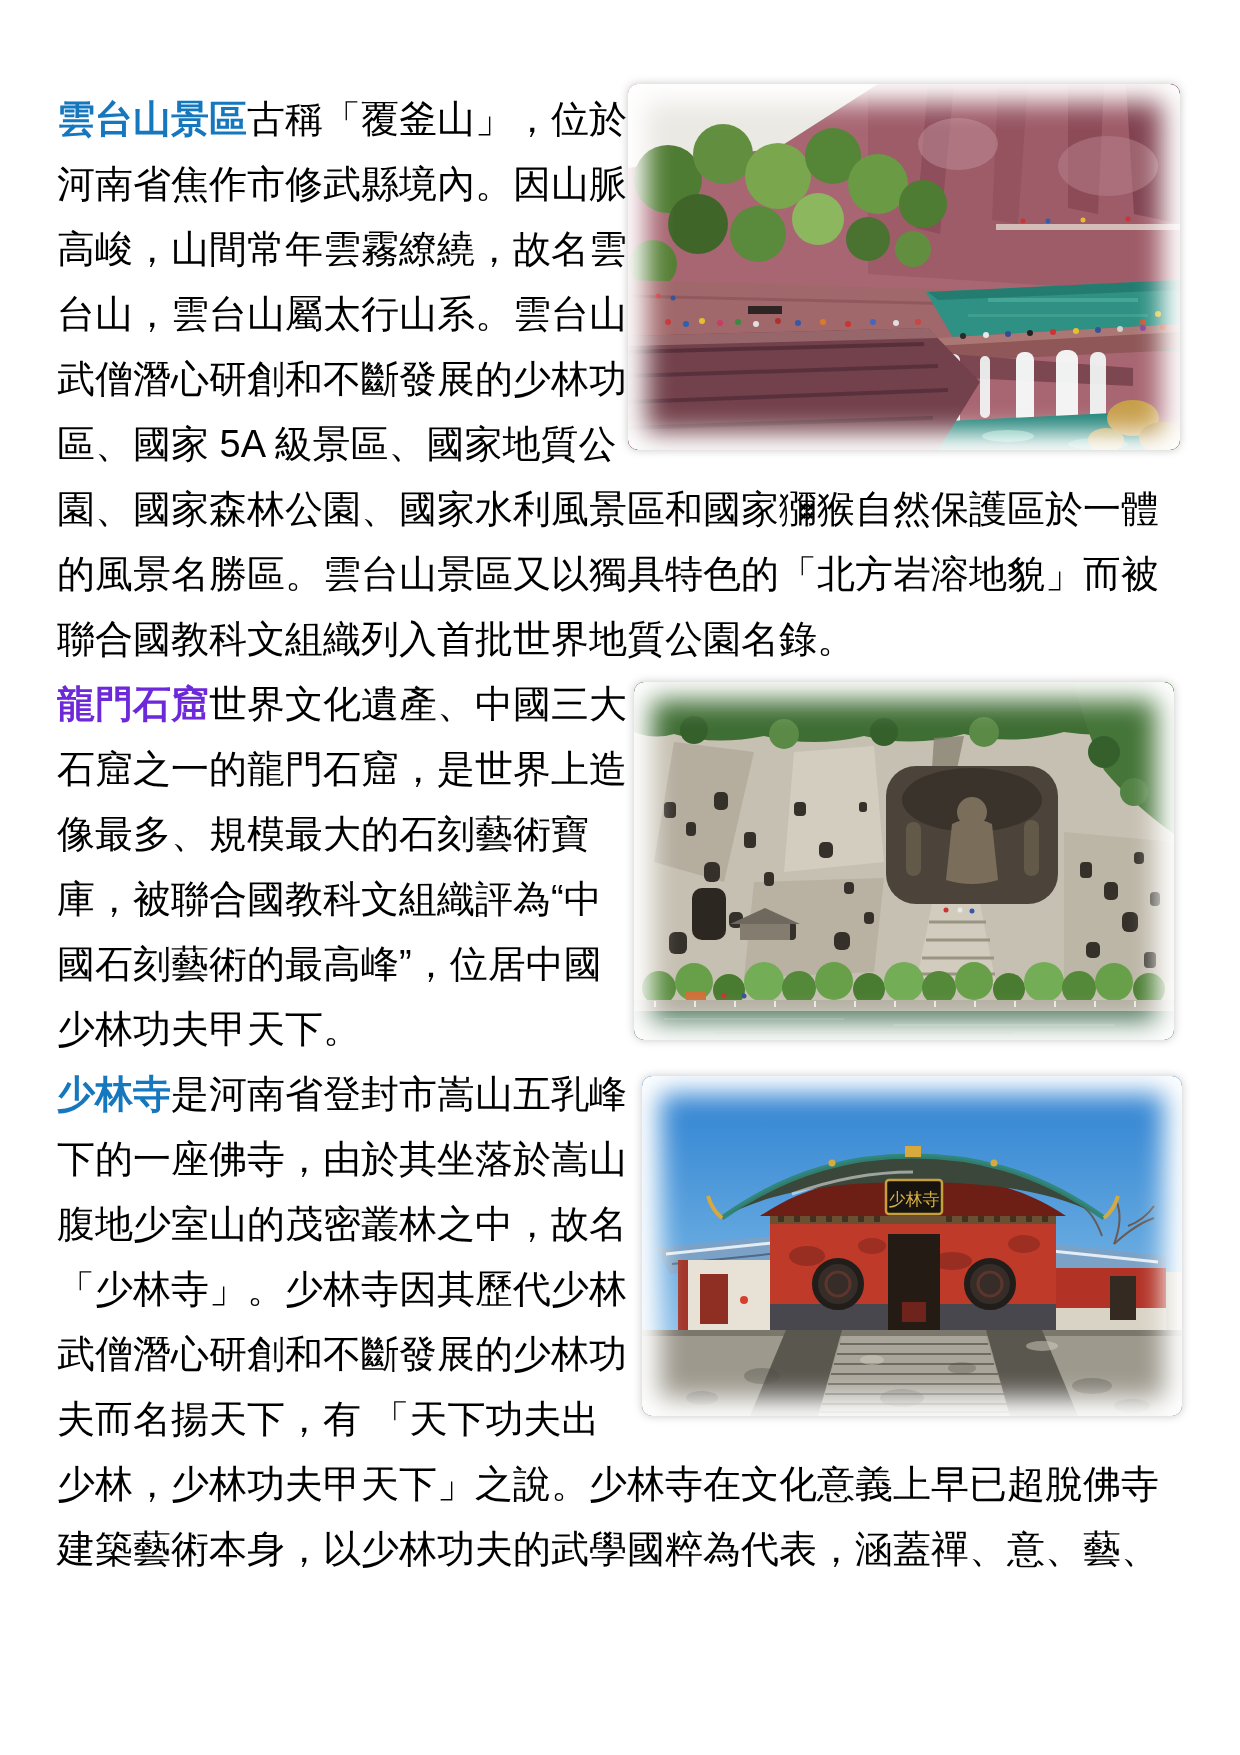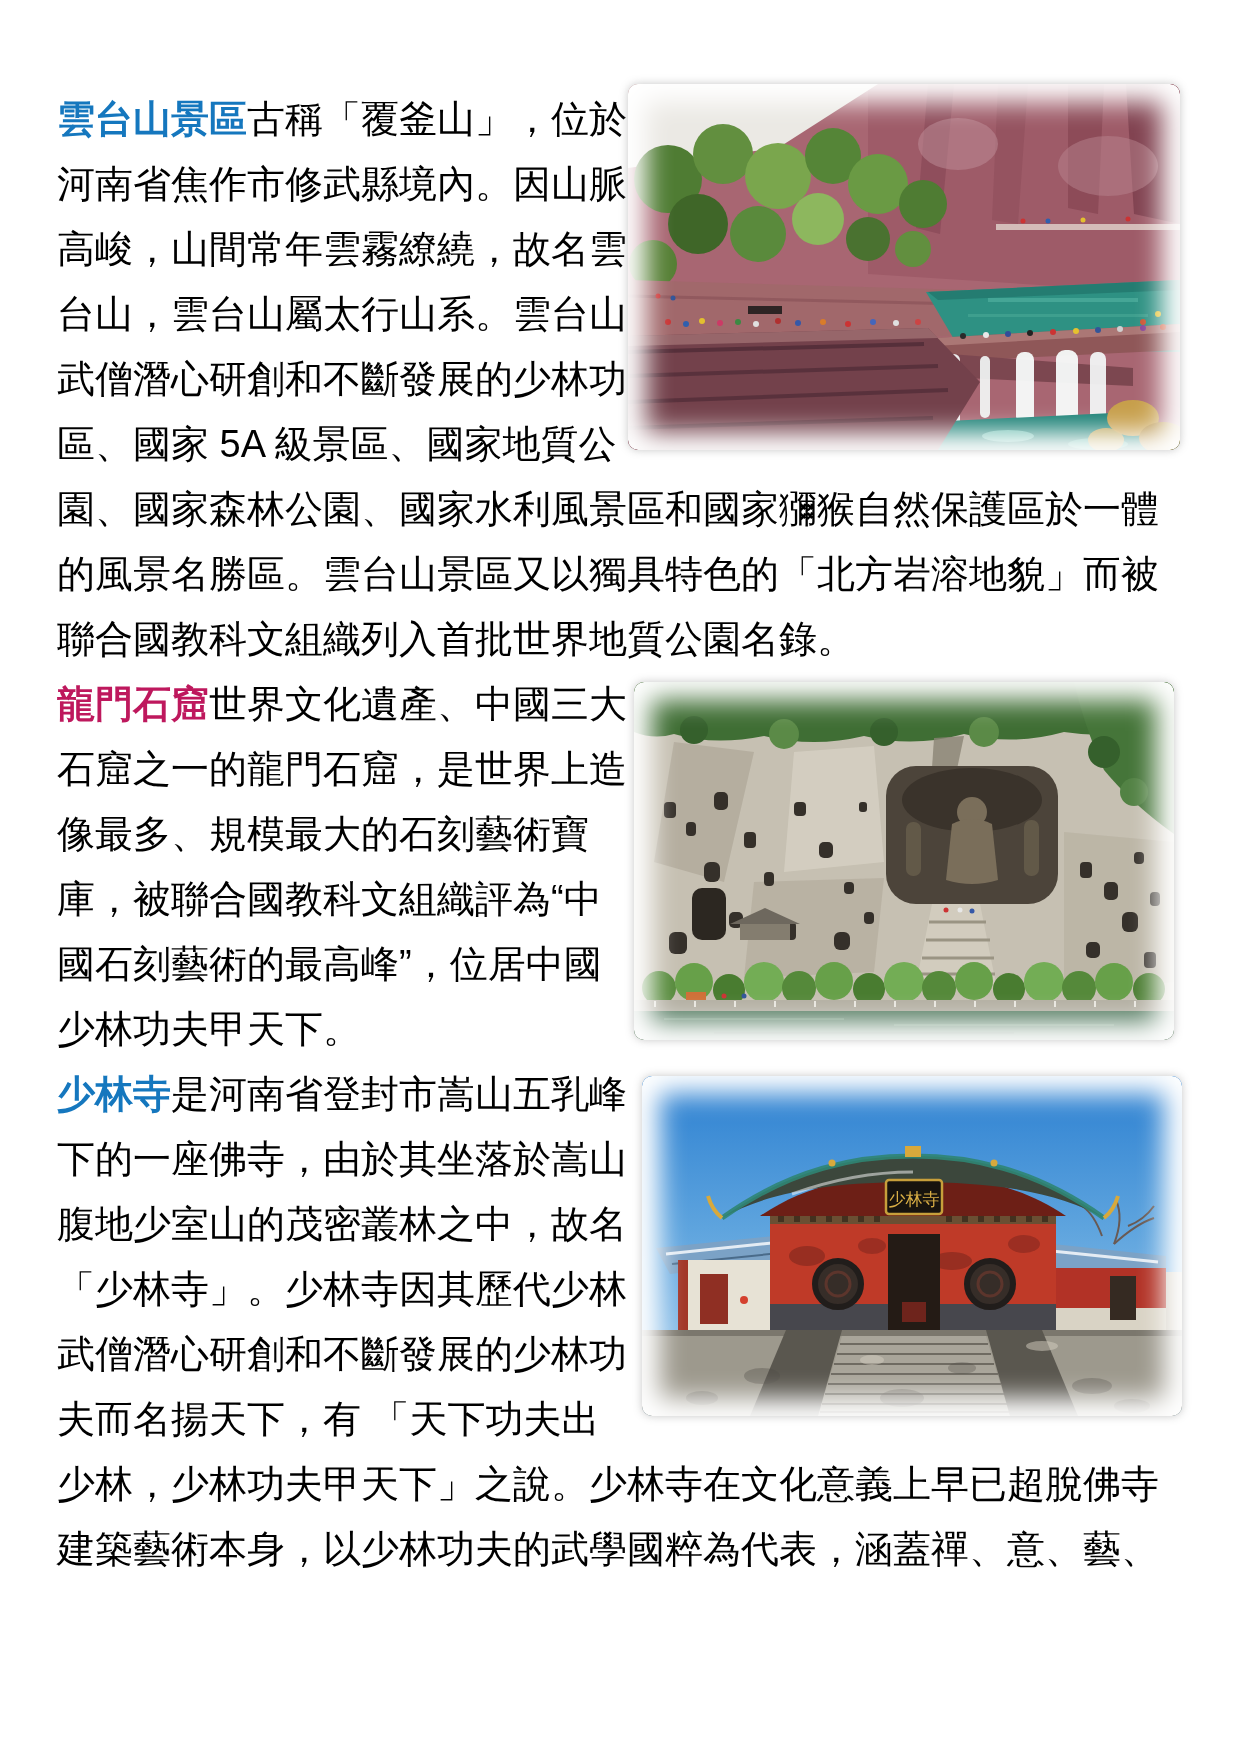--- a/index.html
+++ b/index.html
@@ -30,21 +30,21 @@
       <div class="ln">高峻，山間常年雲霧繚繞，故名雲</div>
       <div class="ln">台山，雲台山屬太行山系。雲台山</div>
       <div class="ln">武僧潛心研創和不斷發展的少林功</div>
       <div class="ln">區、國家 5A 級景區、國家地質公</div>
       <div class="ln">園、國家森林公園、國家水利風景區和國家獼猴自然保護區於一體</div>
       <div class="ln">的風景名勝區。雲台山景區又以獨具特色的「北方岩溶地貌」而被</div>
       <div class="ln">聯合國教科文組織列入首批世界地質公園名錄。</div>
     </section>
 
     <section>
-      <div class="ln"><span class="lead" style="color: #be185d;">龍門石窟</span><span>世界文化遺產、中國三大</span></div>
+      <div class="ln"><span class="lead" style="color: #6d28d9;">龍門石窟</span><span>世界文化遺產、中國三大</span></div>
       <div class="ln">石窟之一的龍門石窟，是世界上造</div>
       <div class="ln">像最多、規模最大的石刻藝術寶</div>
       <div class="ln">庫，被聯合國教科文組織評為“中</div>
       <div class="ln">國石刻藝術的最高峰”，位居中國</div>
       <div class="ln">少林功夫甲天下。</div>
     </section>
 
     <section>
       <div class="ln"><span class="lead" style="color: rgb(21, 119, 190);">少林寺</span><span>是河南省登封市嵩山五乳峰</span></div>
       <div class="ln">下的一座佛寺，由於其坐落於嵩山</div>

